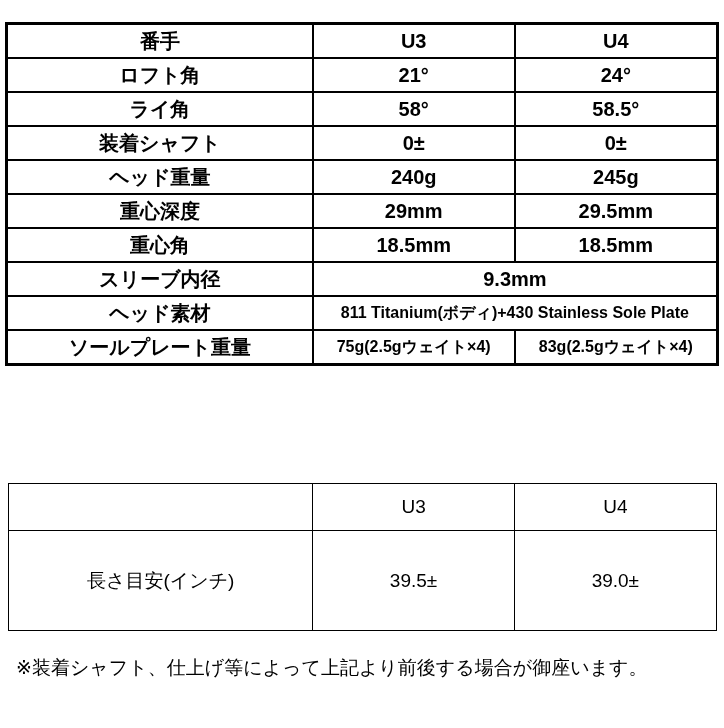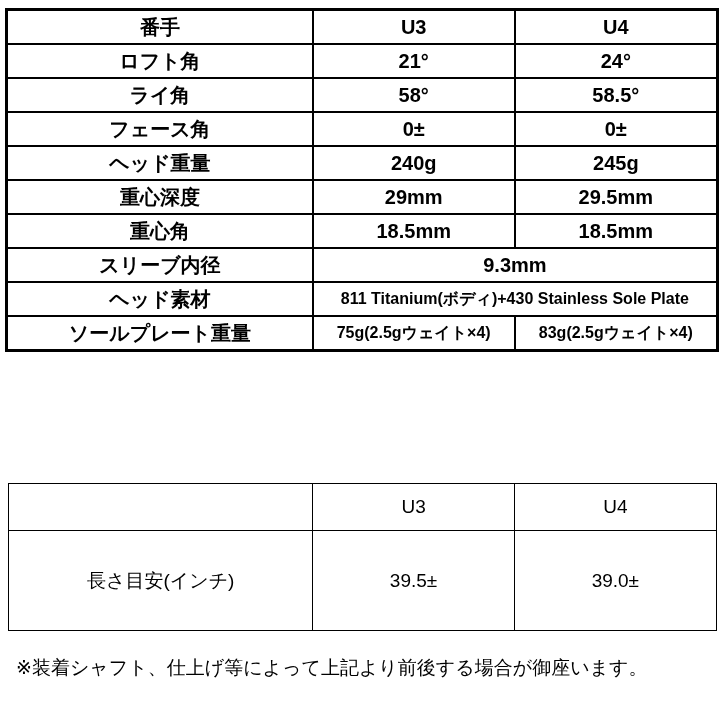--- a/index.html
+++ b/index.html
@@ -8,21 +8,21 @@
     background:#ffffff;
     color:#000000;
     font-family:"Liberation Sans","DejaVu Sans",sans-serif;
     position:relative;
     overflow:hidden;
   }
   table { border-collapse:collapse; table-layout:fixed; }
 
   
   .spec {
-    position:absolute; left:5px; top:8px;
+    position:absolute; left:5px; top:22px;
     width:714px;
     border:3px solid #000;
     font-weight:bold;
     font-size:20px;
   }
   .spec td {
     border:2px solid #000;
     text-align:center;
     vertical-align:middle;
     height:32px;
@@ -82,21 +82,21 @@
       <td>ロフト角</td>
       <td>21°</td>
       <td>24°</td>
     </tr>
     <tr>
       <td>ライ角</td>
       <td>58°</td>
       <td>58.5°</td>
     </tr>
     <tr>
-      <td>フェース角</td>
+      <td>装着シャフト</td>
       <td>0±</td>
       <td>0±</td>
     </tr>
     <tr>
       <td>ヘッド重量</td>
       <td>240g</td>
       <td>245g</td>
     </tr>
     <tr>
       <td>重心深度</td>

